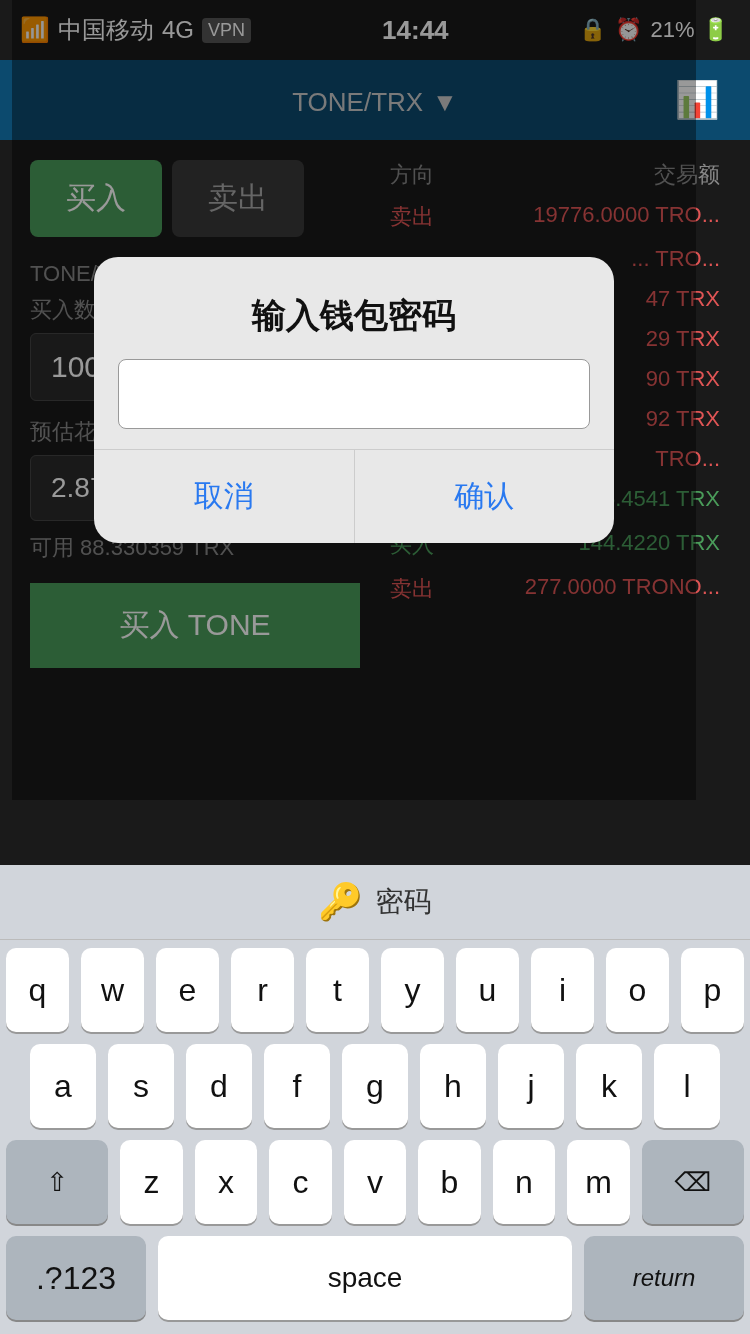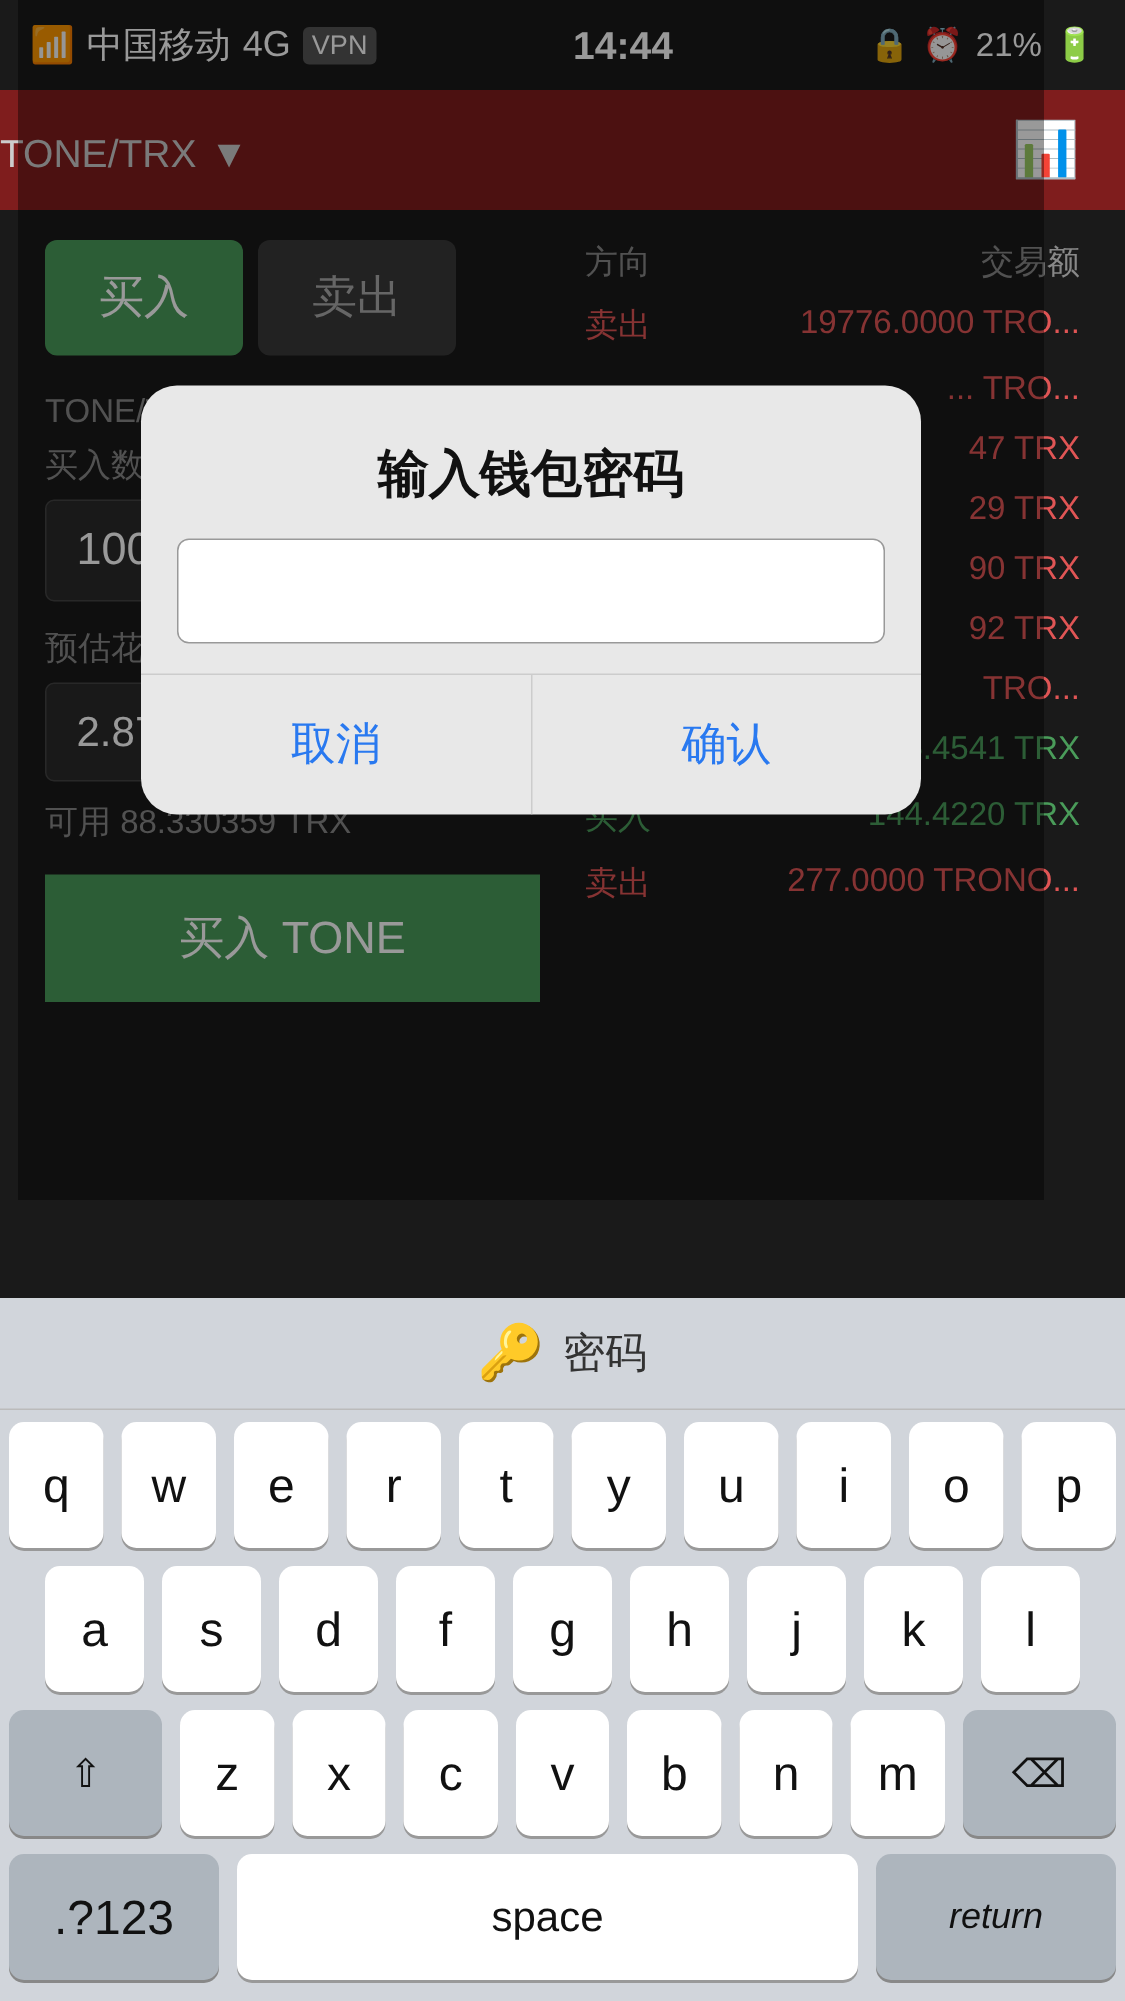--- a/index.html
+++ b/index.html
@@ -25,23 +25,24 @@
       font-size: 24px;
     }
     .status-left { display: flex; align-items: center; gap: 8px; }
     .status-center { font-size: 26px; font-weight: 600; }
     .status-right { display: flex; align-items: center; gap: 8px; font-size: 22px; }
 
     
     .header {
       width: 750px;
       height: 80px;
-      background: #7f1d1d;
-      display: flex;
-      align-items: center;
+      background: #0c4a6e;
+      display: flex;
+      align-items: center;
+      justify-content: center;
       position: relative;
     }
     .header-title {
       color: white;
       font-size: 32px;
       font-weight: 500;
     }
     .header-title span { color: #ccc; font-size: 26px; }
     .chart-icon {
       position: absolute;

